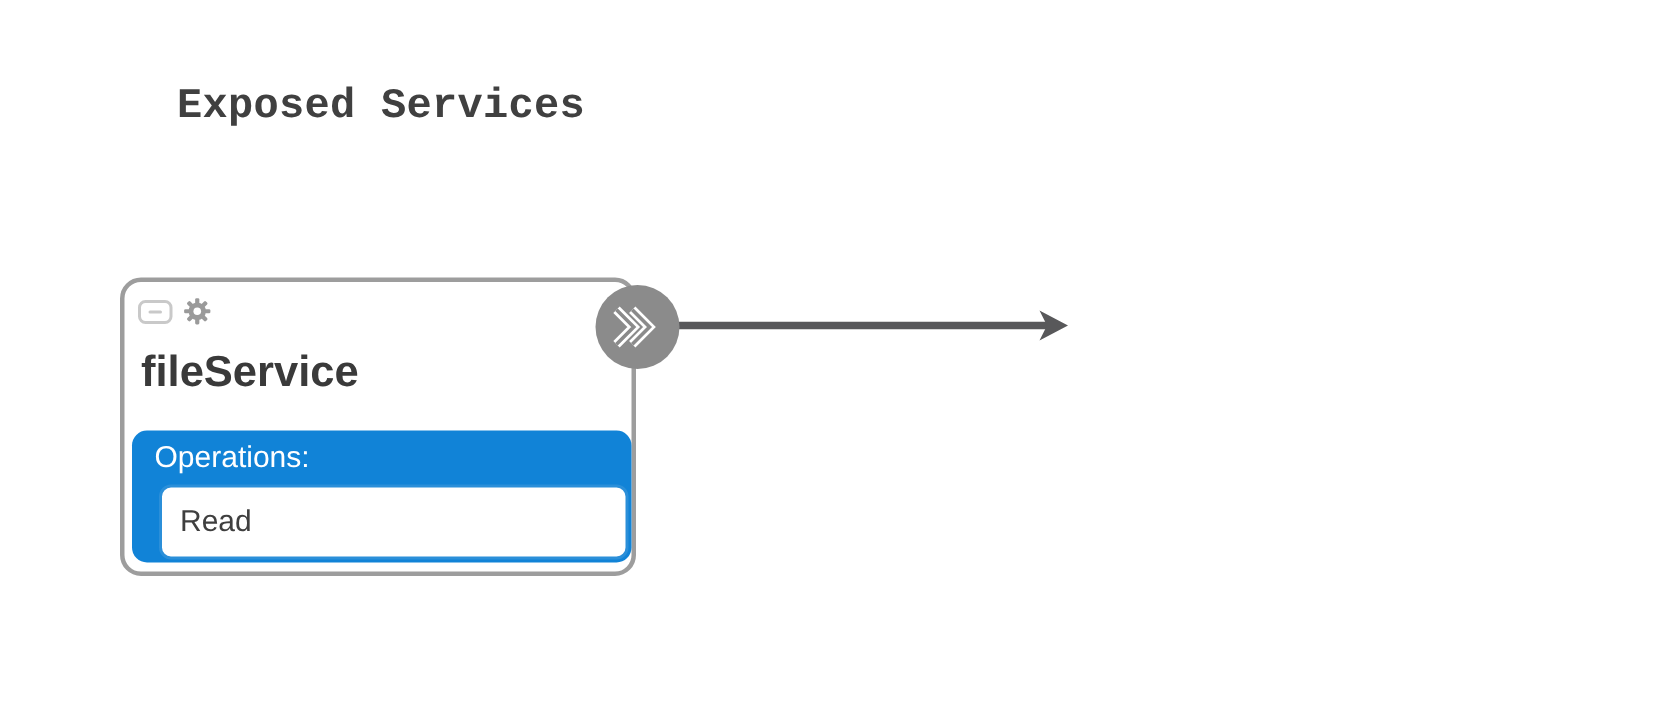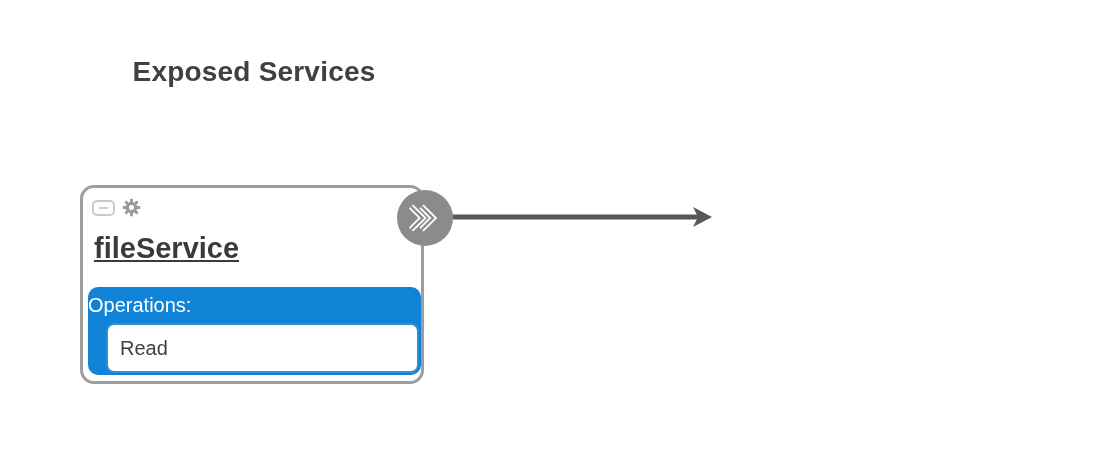--- a/index.html
+++ b/index.html
@@ -15,20 +15,21 @@
   }
 
   .col-heading {
     position: absolute;
     top: 56px;
     font-size: 28px;
     font-weight: 700;
     color: #404040;
     text-align: center;
     letter-spacing: 0.2px;
+    font-family: Liberation Mono, monospace;
   }
   .col-heading.left  { left: 0px;   width: 508px; }
   .col-heading.right { left: 718px; width: 330px; }
 
   
   .service-card {
     position: absolute;
     left: 80px; top: 185px;
     width: 344px; height: 199px;
     background: #ffffff;
@@ -54,32 +55,32 @@
     background: #c9c9c9;
     border-radius: 1px;
   }
   .card-title {
     position: absolute;
     left: 11px; top: 44px;
     font-size: 29px;
     font-weight: 700;
     color: #3a3a3a;
     white-space: nowrap;
-    text-decoration: underline;
   }
   .ops-panel {
     position: absolute;
     left: 5px; top: 99px;
     width: 333px; height: 88px;
     background: #1183d7;
     border-radius: 10px;
   }
   .ops-header {
     height: 36px;
     line-height: 37px;
+    padding-left: 15px;
     color: #ffffff;
     font-size: 20px;
     font-weight: 400;
   }
   .op-row {
     position: absolute;
     left: 18px; right: 2px; bottom: 2px;
     height: 50px;
     background: #ffffff;
     border: 2px solid #2b8fd9;

